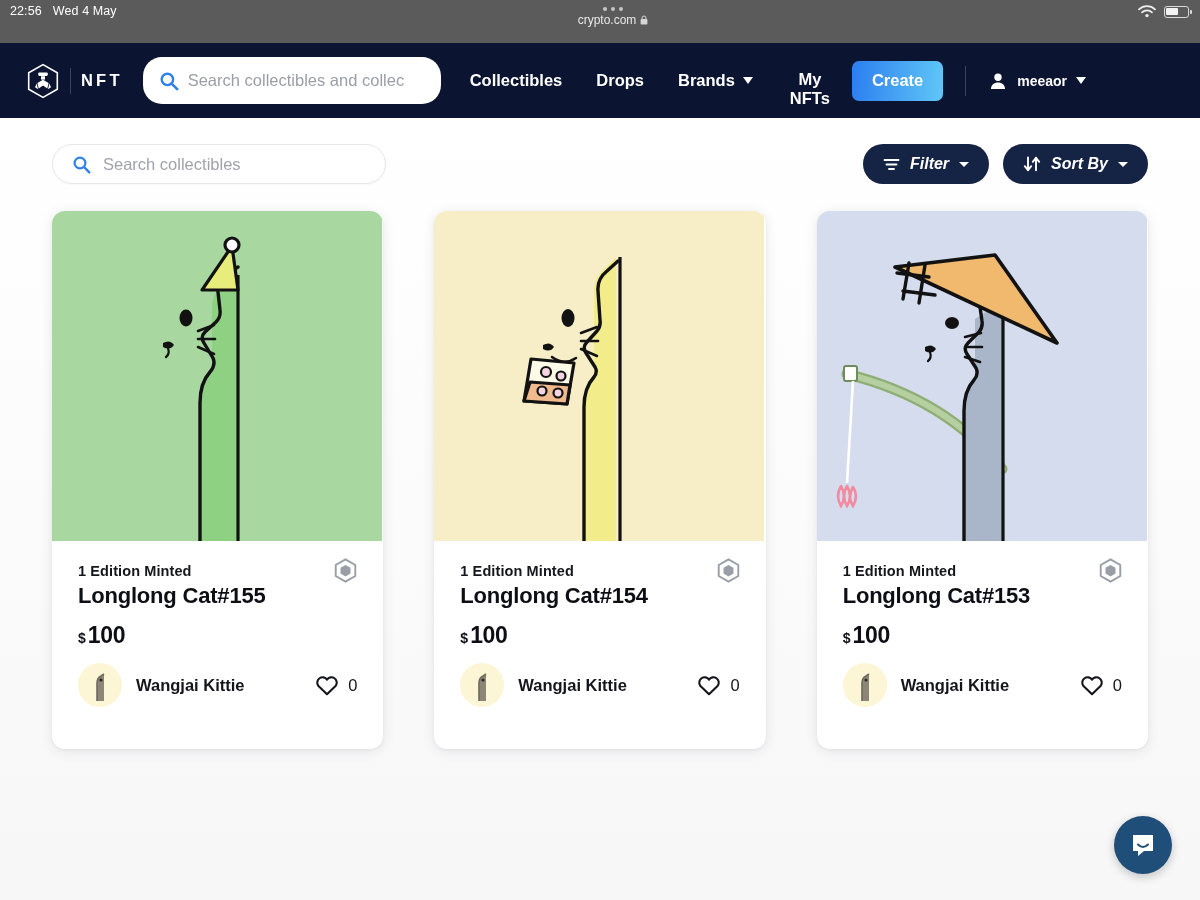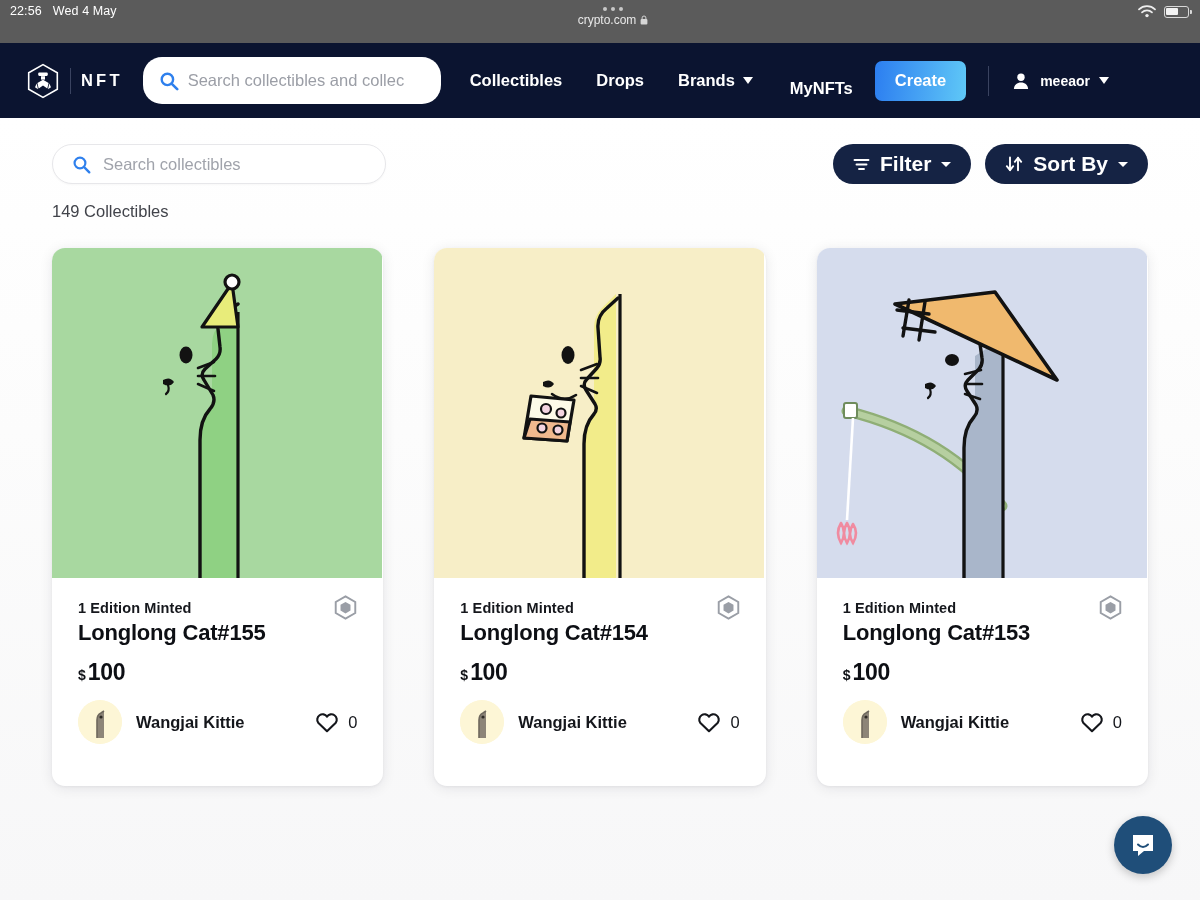--- a/index.html
+++ b/index.html
@@ -71,21 +71,21 @@
   }
   .nav-links {
     display: flex; align-items: center; margin-left: 12px; flex: 1;
   }
   .nav-link {
     font-size: 16.5px; font-weight: 700; color: #ffffff;
     padding: 0 17px; display: flex; align-items: center; gap: 8px;
     white-space: nowrap; cursor: pointer;
   }
   .nav-link.two-line {
-    flex-direction: row; align-items: center; gap: 0;
+    flex-direction: column; align-items: center; gap: 0;
     line-height: 1.18; padding: 0 14px 0 20px; margin-top: 17px;
   }
   .caret {
     width: 0; height: 0; border-left: 5.5px solid transparent;
     border-right: 5.5px solid transparent; border-top: 7px solid #ffffff;
     display: inline-block;
   }
   .create-btn {
     height: 40px; padding: 0 20px; border-radius: 7px;
     background: linear-gradient(95deg, #2c7ef0 0%, #4aa8f4 58%, #5fc8f7 100%);
@@ -114,23 +114,23 @@
     width: 334px; height: 40px; background: #ffffff;
     border: 1px solid #e7e7ea; border-radius: 20px;
     display: flex; align-items: center; gap: 12px; padding: 0 19px;
     box-shadow: 0 1px 2px rgba(0,0,0,.03);
   }
   .page-search .ph { font-size: 16.5px; color: #a0a3ab; }
   .toolbar-right { margin-left: auto; display: flex; gap: 14px; }
   .pill {
     height: 40px; padding: 0 20px; border-radius: 20px;
     background: #152344; color: #ffffff;
-    font-size: 21px; font-weight: 700;
+    font-size: 16px; font-weight: 700;
     display: flex; align-items: center; gap: 10px;
-    border: none; cursor: pointer; font-family: inherit;
+    border: none; cursor: pointer; font-family: inherit; font-style: italic;
   }
   .pill .caret { border-top-color: #ffffff; border-width: 5px 5px 6.5px; }
   .count {
     padding: 18px 52px 0 52px;
     font-size: 16.5px; color: #41434a;
   }
 
   
   .grid {
     display: flex; gap: 51px; padding: 27px 52px 0 52px;
@@ -295,21 +295,20 @@
           <path d="M1.8 10.2 5 14.2l3.2-4" fill="none" stroke="#fff" stroke-width="1.9" stroke-linecap="round" stroke-linejoin="round"></path>
           <line x1="13" y1="1.8" x2="13" y2="14.3" stroke="#fff" stroke-width="1.9" stroke-linecap="round"></line>
           <path d="M9.8 5.8 13 1.8l3.2 4" fill="none" stroke="#fff" stroke-width="1.9" stroke-linecap="round" stroke-linejoin="round"></path>
         </svg>
         <span>Sort By</span>
         <span class="caret"></span>
       </button>
     </div>
   </div>
 
-  <div class="count">149 Collectibles</div>
 
   <div class="grid">
 
     <div class="card">
       <svg class="art" viewBox="0 0 330 330">
         <rect width="330" height="330" fill="#a8d8a0"></rect>
 
         <path d="M148 330 V190 q0 -20 11 -32 l1 -1 V96 q0 -14 11 -22 l14 -10 h0 l0 266 z" fill="#8fd183"></path>
         <path d="M186 64 V330" stroke="#121212" stroke-width="3.2" fill="none"></path>
 

